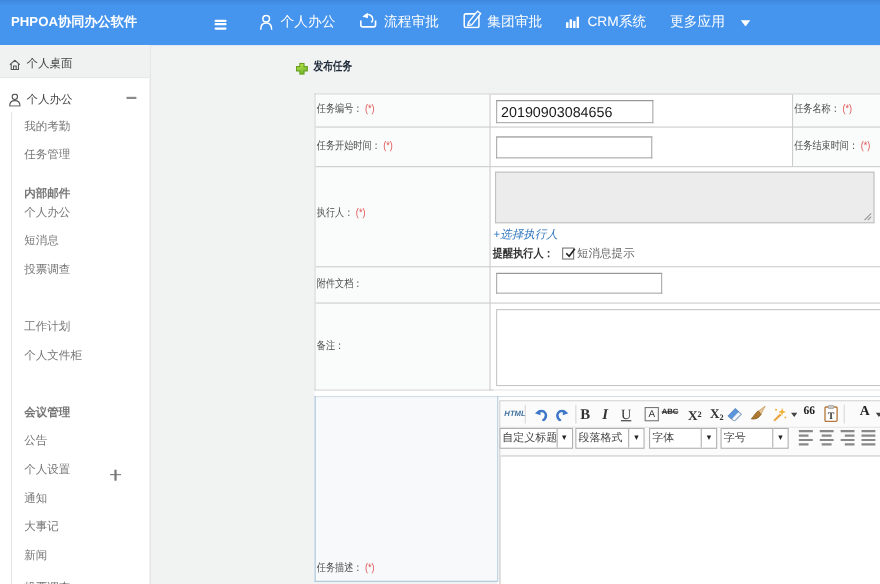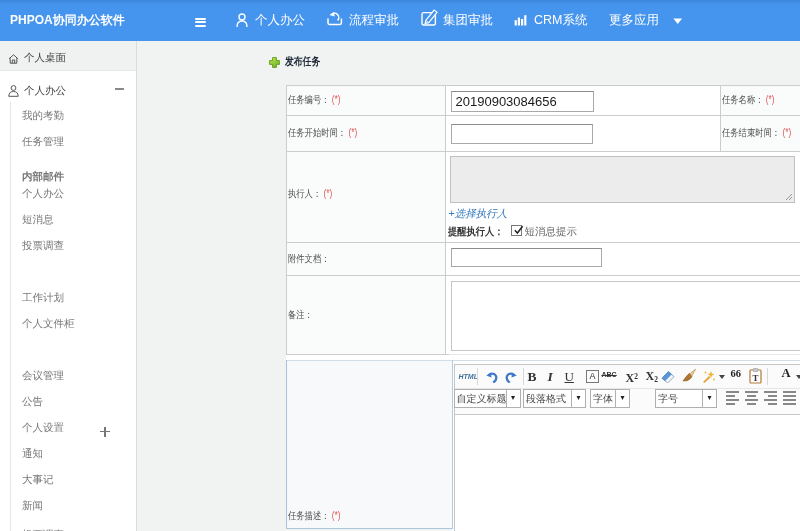--- a/index.html
+++ b/index.html
@@ -83,21 +83,21 @@
     <div style="position:absolute;left:115px;top:47.4px;width:8.5px;height:1.3px;background:#8a8a8a;"></div>
     <div id="treeline"></div>
     <div class="sub" style="top:61px;">我的考勤</div>
     <div class="sub" style="top:87px;">任务管理</div>
     <div class="sub" style="top:122px;font-weight:bold;">内部邮件</div>
     <div class="sub" style="top:139px;">个人办公</div>
     <div class="sub" style="top:165px;">短消息</div>
     <div class="sub" style="top:191px;">投票调查</div>
     <div class="sub" style="top:243px;">工作计划</div>
     <div class="sub" style="top:269px;">个人文件柜</div>
-    <div class="sub" style="top:321px;">会议管理</div>
+    <div class="sub" style="top:321px;font-weight:bold;">会议管理</div>
     <div class="sub" style="top:347px;">公告</div>
     <div class="sub" style="top:373px;">个人设置</div>
     <div style="position:absolute;left:100px;top:390px;width:10px;height:1.2px;background:#777;"></div>
     <div style="position:absolute;left:104.4px;top:385.6px;width:1.2px;height:10px;background:#777;"></div>
     <div class="sub" style="top:399px;">通知</div>
     <div class="sub" style="top:425px;">大事记</div>
     <div class="sub" style="top:451px;">新闻</div>
     <div class="sub" style="top:480px;">投票调查</div>
   </div>
 
@@ -210,21 +210,21 @@
       <text x="6.5" y="12.5" font-size="9" font-weight="bold" fill="#333" text-anchor="middle" font-family="Liberation Serif">T</text>
     </svg>
     <div class="abs tsep" style="left:312.5px;"></div>
     <div class="abs" style="left:327px;top:1px;font-size:12.5px;font-weight:bold;color:#222;font-family:'Liberation Serif',serif;">A</div>
     <svg class="abs caret" style="left:341px;top:10px;" width="6" height="4" viewBox="0 0 6 4">
         <path d="M0 0 H6 L3 4 Z" fill="#444"></path>
       </svg>
 
     <div class="abs sel" style="left:-1px;width:67px;"><span>自定义标题</span><i>▾</i></div>
     <div class="abs sel" style="left:68.5px;width:63px;"><span>段落格式</span><i>▾</i></div>
-    <div class="abs sel" style="left:135.5px;width:40px;"><span>字体</span><i>▾</i></div>
+    <div class="abs sel" style="left:135.5px;width:62px;"><span>字体</span><i>▾</i></div>
     <div class="abs sel" style="left:200.5px;width:62px;"><span>字号</span><i>▾</i></div>
     <svg class="abs alic" style="left:271.5px;">
         <g stroke="#888" stroke-width="2">
           <line x1="0" y1="2" x2="13" y2="2"></line>
           <line x1="0" y1="6" x2="9" y2="6"></line>
           <line x1="0" y1="10" x2="13" y2="10"></line>
           <line x1="0" y1="14" x2="9" y2="14"></line>
         </g>
       </svg>
     <svg class="abs alic" style="left:290.5px;">

